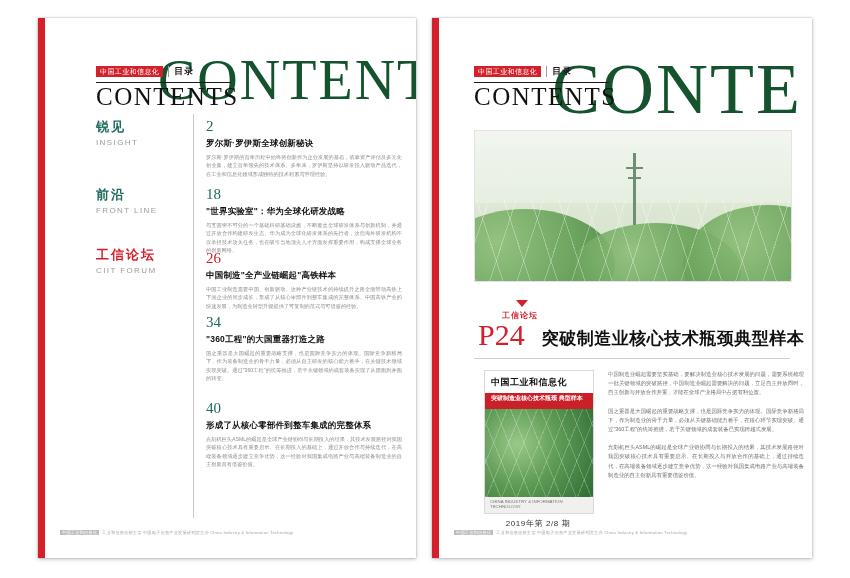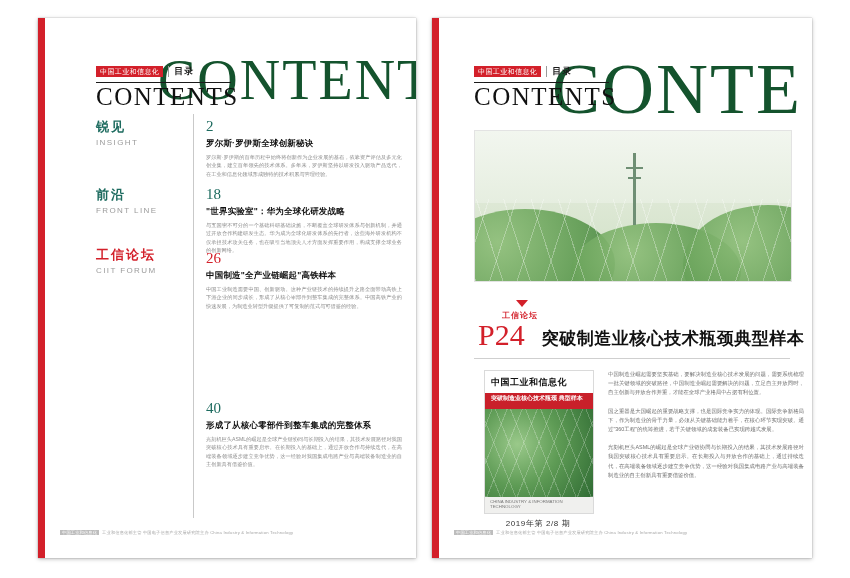--- a/index.html
+++ b/index.html
@@ -326,20 +326,25 @@
       <div class="entry-title">"世界实验室"：华为全球化研发战略</div>
       <div class="entry-body">与五国密不可分的一个基础科研基础设施，不断覆盖全球研发体系与创新机制，并通过开放合作构建研发生态。华为成为全球化研发体系的先行者，这些海外研发机构不仅承担技术攻关任务，也在吸引当地顶尖人才方面发挥重要作用，构成支撑全球业务的创新网络。</div>
     </div>
 
     <div class="entry" style="left:168px; top:232px;">
       <div class="entry-num red">26</div>
       <div class="entry-title">中国制造"全产业链崛起"高铁样本</div>
       <div class="entry-body">中国工业制造需要中国、创新驱动。这种产业链技术的持续提升之路全面带动高铁上下游企业的同步成长，形成了从核心零部件到整车集成的完整体系。中国高铁产业的快速发展，为制造业转型升级提供了可复制的范式与可借鉴的经验。</div>
     </div>
 
+    <div class="entry" style="left:168px; top:296px;">
+      <div class="entry-num">34</div>
+      <div class="entry-title">"360工程"的大国重器打造之路</div>
+      <div class="entry-body">国之重器是大国崛起的重要战略支撑，也是国际竞争实力的体现。国际竞争新格局下，作为装备制造业的骨干力量，必须从自主研发的核心能力着手，在关键技术领域实现突破。通过"360工程"的统筹推进，若干关键领域的成套装备实现了从跟跑到并跑的转变。</div>
+    </div>
 
     <div class="entry" style="left:168px; top:382px;">
       <div class="entry-num">40</div>
       <div class="entry-title">形成了从核心零部件到整车集成的完整体系</div>
       <div class="entry-body">光刻机巨头ASML的崛起是全球产业链协同与长期投入的结果，其技术发展路径对我国突破核心技术具有重要启示。在长期投入的基础上，通过开放合作与持续迭代，在高端装备领域逐步建立竞争优势，这一经验对我国集成电路产业与高端装备制造业的自主创新具有借鉴价值。</div>
     </div>
 
     <div class="footer" style="left:22px; top:512px;">
       <span class="fbadge">中国工业和信息化</span><span>工业和信息化部主管  中国电子信息产业发展研究院主办  China Industry &amp; Information Technology</span>
     </div>

